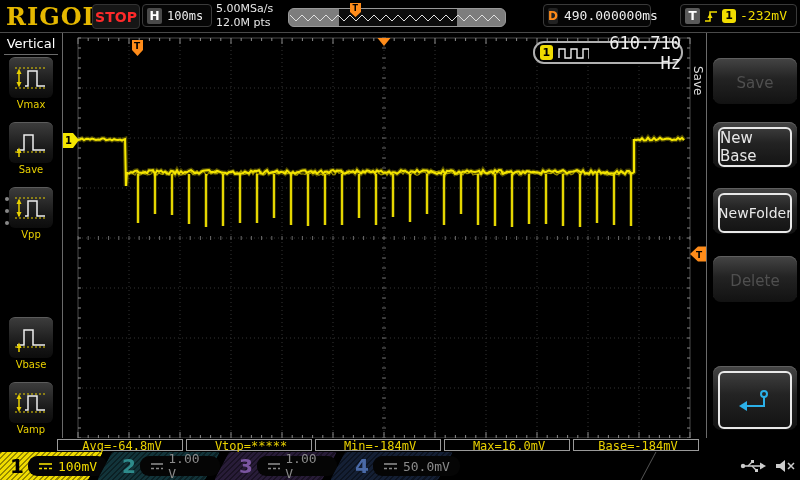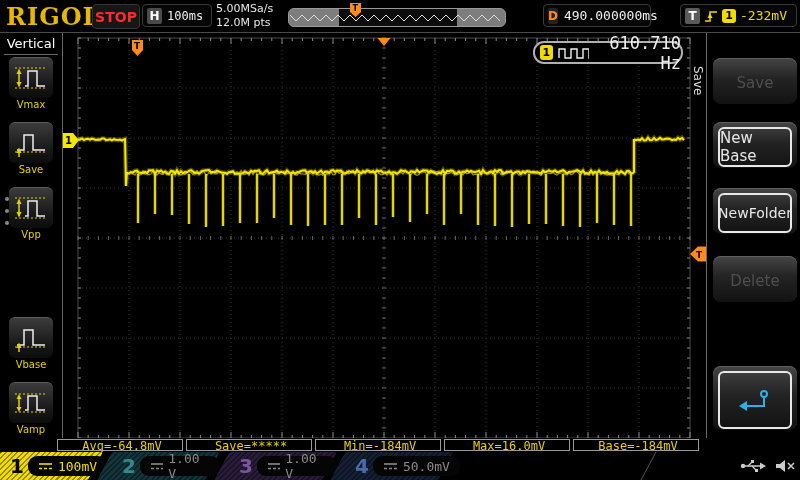--- a/index.html
+++ b/index.html
@@ -552,21 +552,21 @@
         <circle cx="28" cy="7" r="3" fill="none" stroke="#2bb0e8" stroke-width="2"></circle>
         <path d="M28,10 V19 H10" fill="none" stroke="#2bb0e8" stroke-width="2"></path>
         <polygon points="11,14 11,24 3,19" fill="#2bb0e8"></polygon>
       </svg>
     </div>
   </div>
 </div>
 
 <div class="abs meas-bar">
   <div class="meas-box" style="left:57px">Avg=-64.8mV</div>
-  <div class="meas-box" style="left:186px">Save=*****</div>
+  <div class="meas-box" style="left:186px">Vtop=*****</div>
   <div class="meas-box" style="left:315px">Min=-184mV</div>
   <div class="meas-box" style="left:444px">Max=16.0mV</div>
   <div class="meas-box" style="left:573px">Base=-184mV</div>
 </div>
 
 <div class="abs ch-bar">
   <div class="ch-block ch1" style="left: 0px; width: 103px; background: repeating-linear-gradient(115deg, rgba(0, 0, 0, 0.38) 0px, rgba(0, 0, 0, 0.38) 2px, rgba(0, 0, 0, 0) 2px, rgba(0, 0, 0, 0) 5px), rgb(240, 220, 0);">
     <div class="ch-content">
       <span class="ch-digit" style="color: rgb(0, 0, 0);">1</span>
       <span class="ch-valbox">

